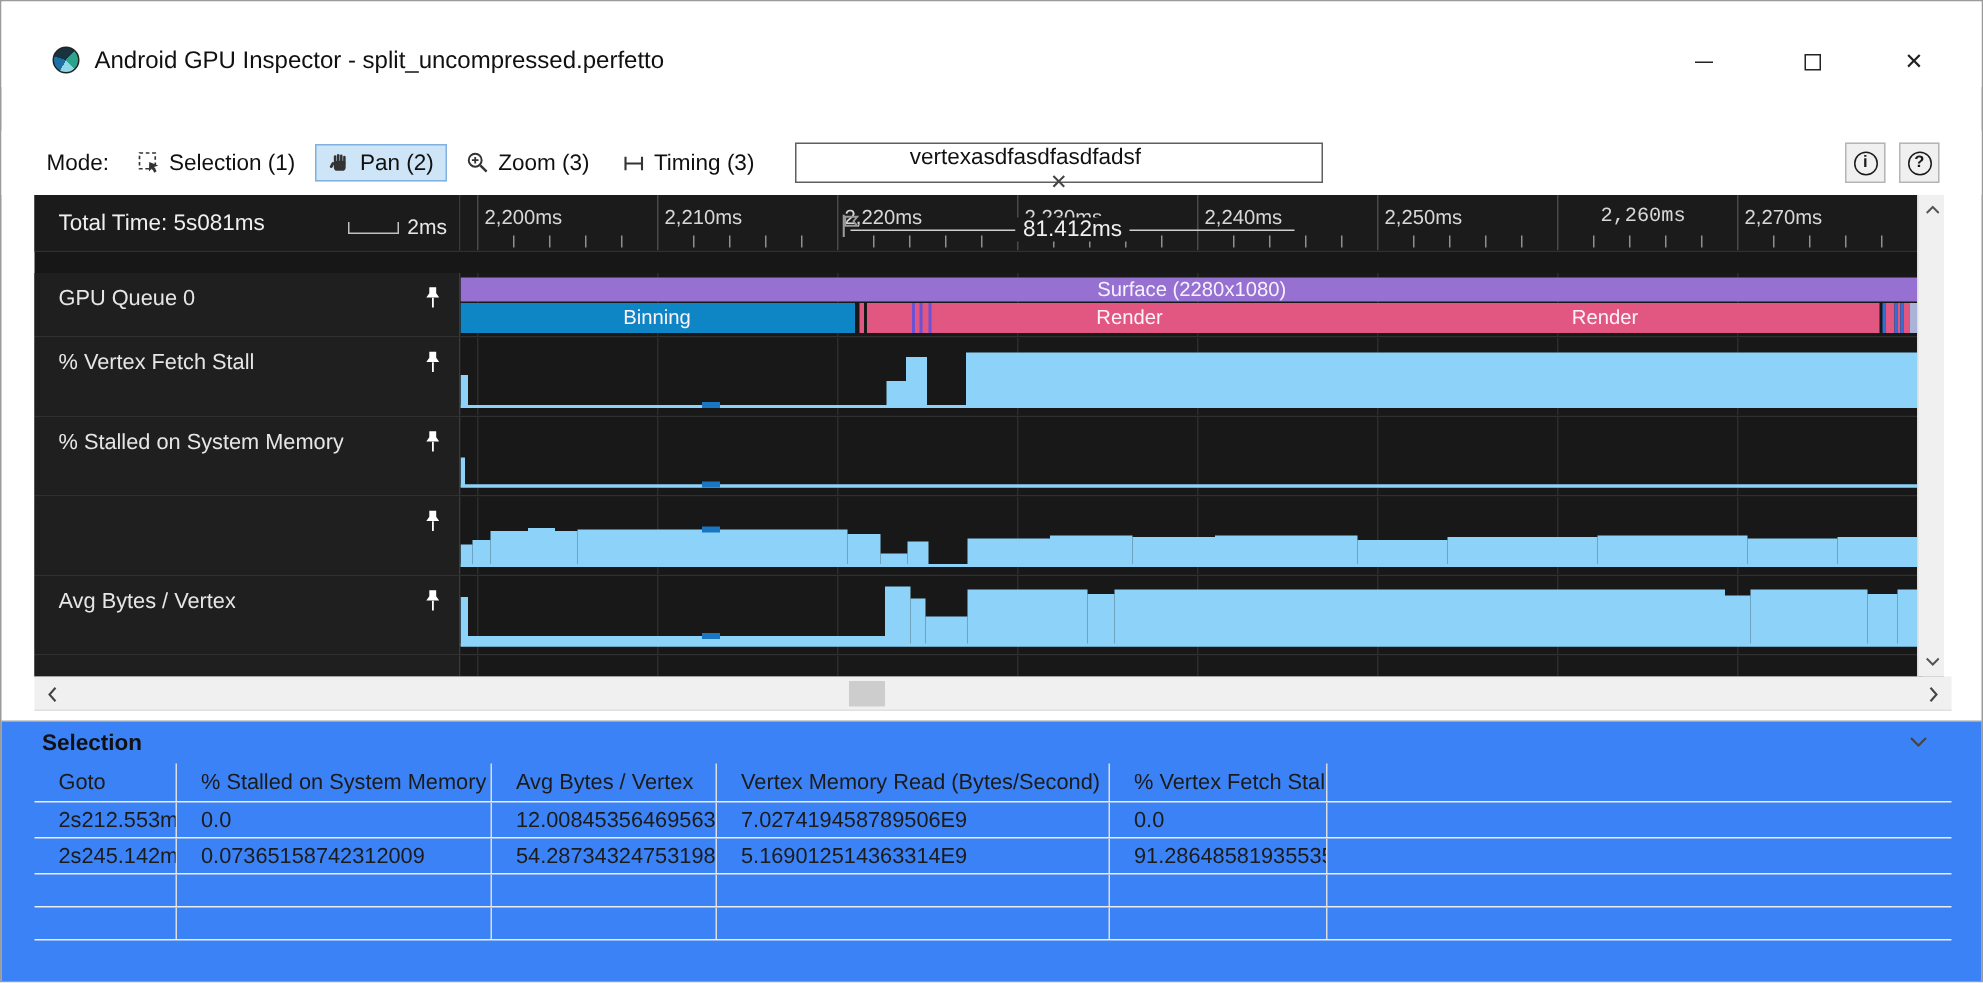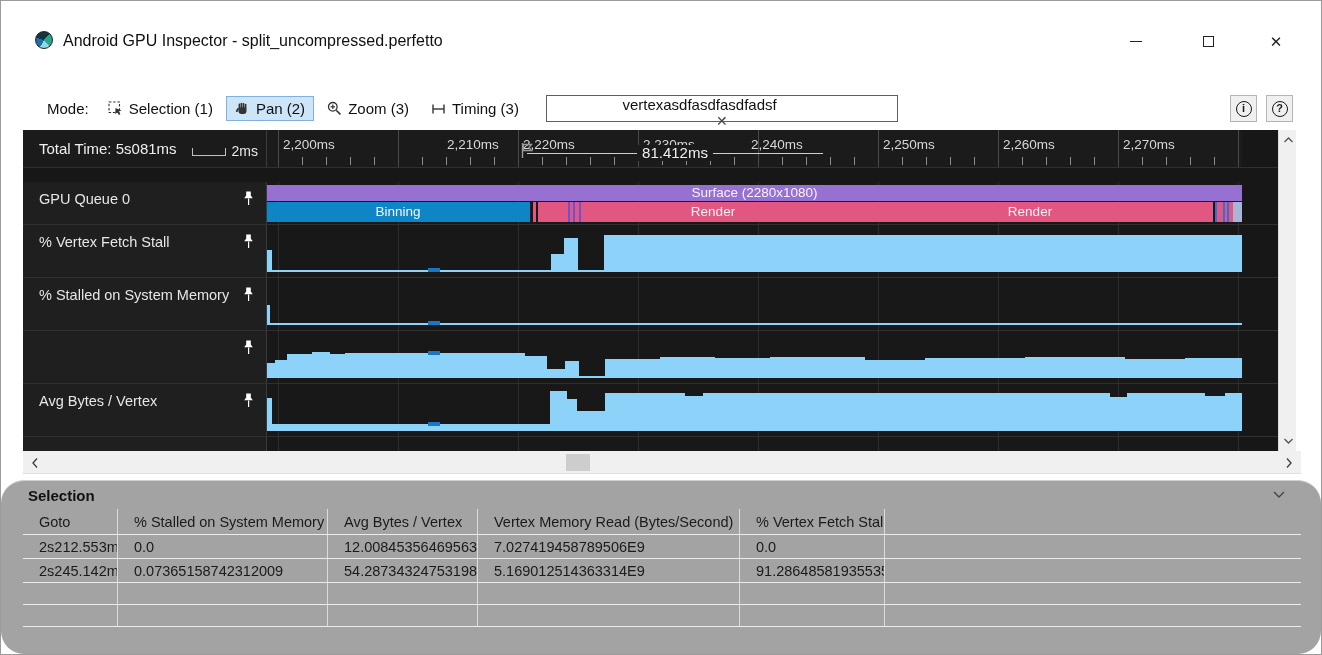--- a/index.html
+++ b/index.html
@@ -21,21 +21,21 @@
   .winbtn.min { right:168px; } .winbtn.max { right:96px; } .winbtn.close { right:28px; }
   .glyph-min { width:12px; height:0; border-top:1px solid #222; display:block; }
   .glyph-max { width:11px; height:11px; border:1px solid #222; display:block; }
   .glyph-close { font-size:15px; color:#222; line-height:1; }
 
   
   .menubar { position:absolute; left:30px; top:57px; height:29px; display:flex; align-items:center; gap:26px; }
   .menu-item { font-size:15px; color:#101010; cursor:default; }
 
   
-  .toolbar { position:absolute; left:16px; top:86px; right:0; height:43px; background:#fff; display:flex; align-items:center; padding-left:30px; }
+  .toolbar { position:absolute; left:0; top:86px; right:0; height:43px; background:#fff; display:flex; align-items:center; padding-left:30px; }
   .mode-label { font-size:15px; color:#101010; margin-right:10px; }
   .mode-btn { display:flex; align-items:center; gap:6px; font-size:15px; color:#101010;
     padding:3px 8px; border:1px solid transparent; margin-right:4px; cursor:default; white-space:nowrap; }
   .mode-btn.active { background:#cde5f7; border-color:#7fb2e0; }
   .mode-btn svg { display:block; }
   .searchbox { margin-left:14px; width:352px; height:27px; border:1px solid #5f5f5f; display:flex; align-items:center; padding:0 6px; background:#fff;flex-direction:column; }
   .searchbox input { border:none; outline:none; flex:1; font-size:15px; font-family:"Liberation Sans",sans-serif; color:#111; padding:0 4px; background:transparent; }
   .clear-btn { font-size:14px; color:#444; padding:0 3px; cursor:default; }
   .toolbar-right { margin-left:auto; margin-right:28px; display:flex; gap:9px; }
   .round-btn { width:27px; height:27px; background:#f0f0f0; border:1px solid #b5b5b5; display:flex; align-items:center; justify-content:center; cursor:default; }
@@ -43,21 +43,21 @@
     font-size:11px; font-weight:bold; color:#1a1a1a; line-height:1; }
 
   
   .main { position:absolute; left:22px; top:129px; width:1273px; height:321px; background:#171717; }
   .vscroll { position:absolute; right:0; top:0; bottom:0; width:18px; background:#f0f0f0; border-left:1px solid #dcdcdc; z-index:5; }
   .vscroll .arr { position:absolute; left:0; width:18px; height:16px; display:flex; align-items:center; justify-content:center; }
   .vscroll .arr.up { top:2px; } .vscroll .arr.down { bottom:2px; }
 
   .rows { position:absolute; left:0; top:0; width:1255px; height:100%; display:flex; flex-direction:column; }
   .row { display:flex; border-bottom:1px solid #303030; }
-  .row-label { width:244px; background:#1f1f1f; position:relative; flex:none;
+  .row-label { width:284px; background:#1f1f1f; position:relative; flex:none;
     border-right:1px solid #3a3a3a; color:#e6e6e6; font-size:14.5px; }
   .row-label .lbl { position:absolute; left:16px; top:9px; white-space:nowrap; max-width:240px; overflow:hidden; }
   .pin { position:absolute; right:12px; top:9px; }
   .row-track { width:975px; position:relative; background:#181818; overflow:hidden; flex:none; }
   .gridline { position:absolute; top:0; bottom:0; width:1px; background:#2c2c2c; z-index:0; }
 
   
   .row.ruler { height:38px; }
   .ruler .row-label { background:#1b1b1b; }
   .total-time { position:absolute; left:16px; top:10px; font-size:15px; color:#efefef; white-space:nowrap; }
@@ -91,21 +91,21 @@
 
   .row.empty { height:27px; border-bottom:none; flex:1; }
 
   
   .hscroll { position:absolute; left:22px; top:450px; width:1278px; height:23px; background:#f0f0f0; border-bottom:1px solid #e0e0e0; }
   .hscroll .arr { position:absolute; top:0; width:20px; height:23px; display:flex; align-items:center; justify-content:center; }
   .hscroll .arr.left { left:2px; } .hscroll .arr.right { right:2px; }
   .hthumb { position:absolute; left:543px; top:3px; width:24px; height:17px; background:#cdcdcd; }
 
   
-  .selection-panel { position:absolute; left:0; right:0; top:479px; bottom:0; background:#a3a3a3; border-top:1px solid #d0d0d0; padding-left:22px;border-radius:23px; }
+  .selection-panel { position:absolute; left:0; right:0; top:479px; bottom:0; background:#3b82f6; border-top:1px solid #d0d0d0; padding-left:22px; }
   .sel-header { position:relative; height:28px; display:flex; align-items:center; }
   .sel-title { font-size:15px; font-weight:bold; color:#111; padding-left:5px; }
   .sel-chevron { position:absolute; right:36px; top:10px; }
   .sel-table { width:1278px; }
   .trow { display:grid; grid-template-columns:95px 210px 150px 262px 145px 1fr; border-bottom:1px solid #ececec; }
   .trow .cell { padding:0 8px 0 16px; font-size:14.5px; color:#1b1b1b; white-space:nowrap; overflow:hidden;
     border-right:1px solid #dcdcdc; display:flex; align-items:center; }
   .trow .cell:last-child { border-right:none; }
   .trow.head { height:26px; }
   .trow.datarow { height:24px; }
@@ -219,51 +219,51 @@
             <span class="mtext">81.412ms</span>
             <span class="mline"></span>
           </div>
         <div class="major-line" style="left: 11px;"></div>
             <div class="major-label" style="left: 16px;">2,200ms</div>
             <div class="minor-tick" style="left: 35px;"></div>
             <div class="minor-tick" style="left: 59px;"></div>
             <div class="minor-tick" style="left: 83px;"></div>
             <div class="minor-tick" style="left: 107px;"></div>
             <div class="major-line" style="left: 131px;"></div>
-            <div class="major-label" style="left: 136px; margin-left: 44px;">2,210ms</div>
+            <div class="major-label" style="left: 136px;">2,210ms</div>
             <div class="minor-tick" style="left: 155px;"></div>
             <div class="minor-tick" style="left: 179px;"></div>
             <div class="minor-tick" style="left: 203px;"></div>
             <div class="minor-tick" style="left: 227px;"></div>
             <div class="major-line" style="left: 251px;"></div>
             <div class="major-label" style="left: 256px;">2,220ms</div>
             <div class="minor-tick" style="left: 275px;"></div>
             <div class="minor-tick" style="left: 299px;"></div>
             <div class="minor-tick" style="left: 323px;"></div>
             <div class="minor-tick" style="left: 347px;"></div>
             <div class="major-line" style="left: 371px;"></div>
             <div class="major-label" style="left: 376px;">2,230ms</div>
             <div class="minor-tick" style="left: 395px;"></div>
             <div class="minor-tick" style="left: 419px;"></div>
             <div class="minor-tick" style="left: 443px;"></div>
             <div class="minor-tick" style="left: 467px;"></div>
             <div class="major-line" style="left: 491px;"></div>
-            <div class="major-label" style="left: 484px;">2,240ms</div>
+            <div class="major-label" style="left: 496px;">2,240ms</div>
             <div class="minor-tick" style="left: 515px;"></div>
             <div class="minor-tick" style="left: 539px;"></div>
             <div class="minor-tick" style="left: 563px;"></div>
             <div class="minor-tick" style="left: 587px;"></div>
             <div class="major-line" style="left: 611px;"></div>
             <div class="major-label" style="left: 616px;">2,250ms</div>
             <div class="minor-tick" style="left: 635px;"></div>
             <div class="minor-tick" style="left: 659px;"></div>
             <div class="minor-tick" style="left: 683px;"></div>
             <div class="minor-tick" style="left: 707px;"></div>
             <div class="major-line" style="left: 731px;"></div>
-            <div class="major-label" style="left: 736px;">2,260ms</div>
+            <div class="major-label" style="left: 760px; font-family: Liberation Mono, monospace;">2,260ms</div>
             <div class="minor-tick" style="left: 755px;"></div>
             <div class="minor-tick" style="left: 779px;"></div>
             <div class="minor-tick" style="left: 803px;"></div>
             <div class="minor-tick" style="left: 827px;"></div>
             <div class="major-line" style="left: 851px;"></div>
             <div class="major-label" style="left: 856px;">2,270ms</div>
             <div class="minor-tick" style="left: 875px;"></div>
             <div class="minor-tick" style="left: 899px;"></div>
             <div class="minor-tick" style="left: 923px;"></div>
             <div class="minor-tick" style="left: 947px;"></div>

